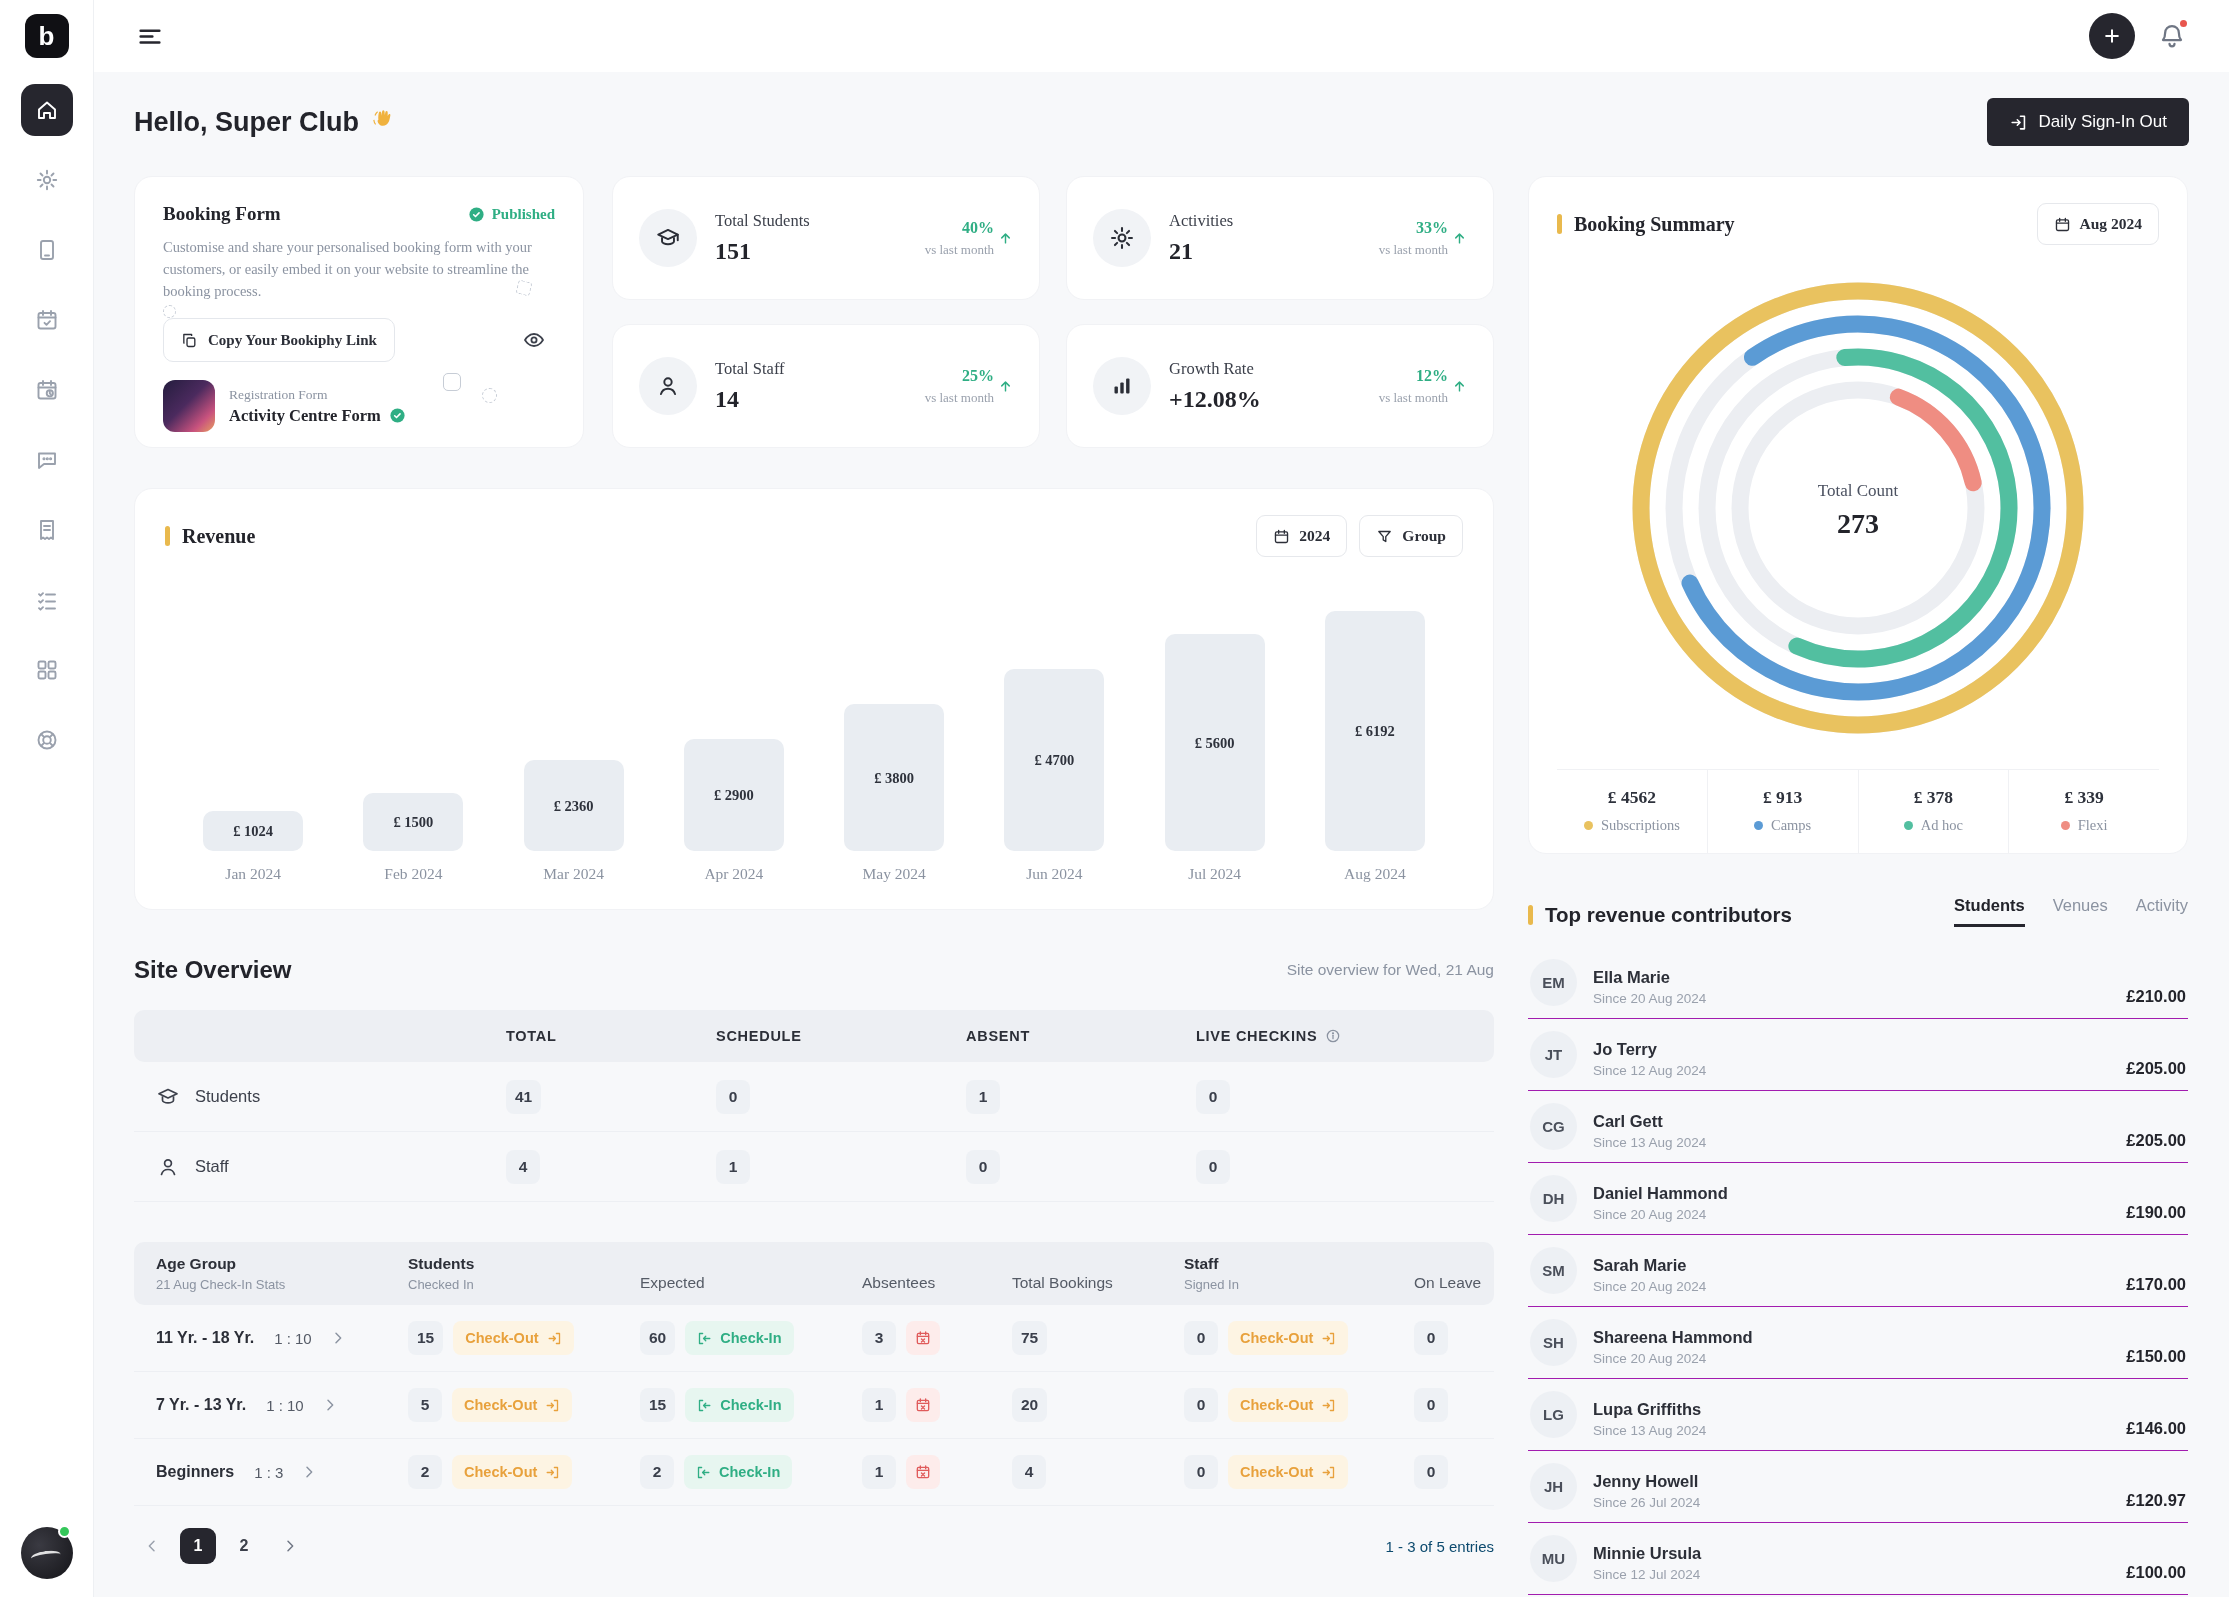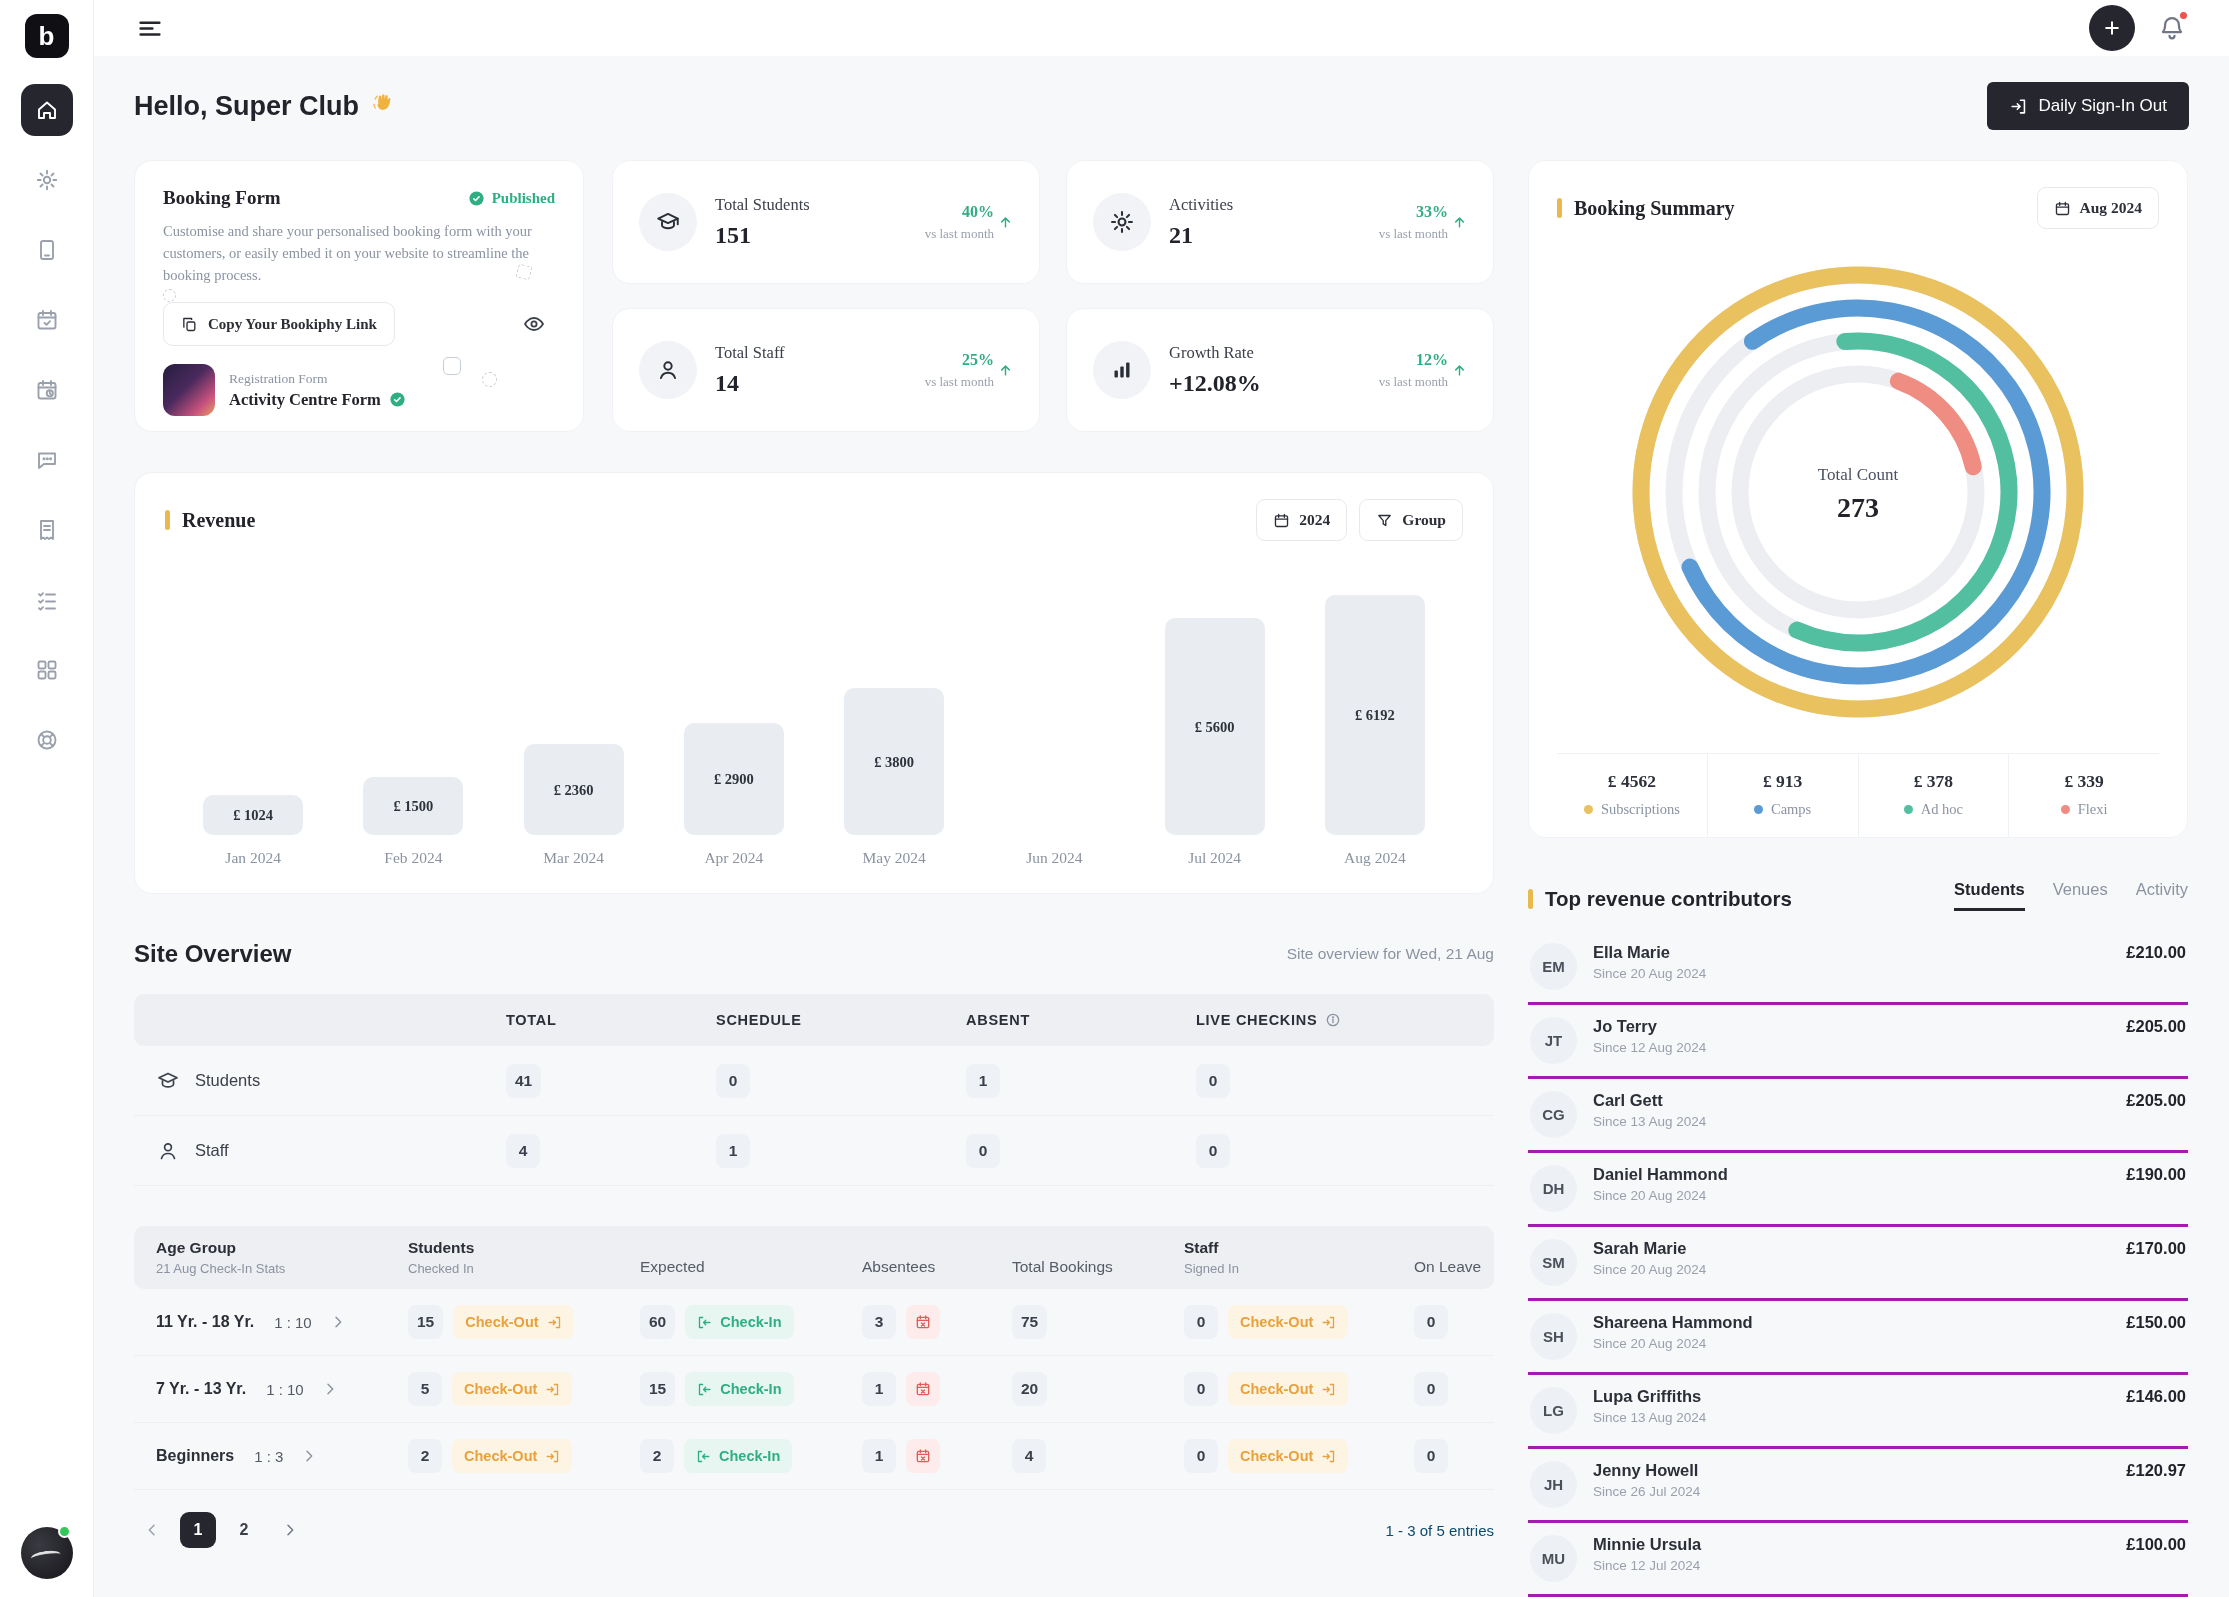--- a/index.html
+++ b/index.html
@@ -131,21 +131,21 @@
   .legend-lab { margin-top:9px; font-size:14.5px; color:#8b93a1; display:flex; align-items:center; justify-content:center; gap:8px; }
   .dot { width:9px; height:9px; border-radius:50%; display:inline-block; }
 
   .contrib { margin-top:42px; }
   .contrib-head { display:flex; align-items:flex-end; justify-content:space-between; }
   .contrib-title { font-size:20.5px; font-weight:bold; display:flex; align-items:center; gap:12px; }
   .tabs { display:flex; gap:28px; }
   .tab { font-size:16.5px; color:#8b93a1; padding-bottom:9px; cursor:pointer; }
   .tab.active { color:#23242b; font-weight:bold; border-bottom:3px solid #26262e; }
   .contrib-list { margin-top:20px; }
-  .contrib-row { display:flex; align-items:flex-start; padding:12px 2px; border-bottom:3px solid #a21caf; }
+  .contrib-row { display:flex; align-items:flex-end; padding:12px 2px; border-bottom:1px solid #a21caf; }
   .avatar-initials { width:47px; height:47px; border-radius:50%; background:#edf0f4; color:#4a4f5a; font-size:15px; font-weight:bold; display:flex; align-items:center; justify-content:center; flex:0 0 47px; }
   .contrib-info { margin-left:16px; flex:1; }
   .contrib-name { font-size:16.5px; font-weight:600; color:#2c2f38; }
   .contrib-since { font-size:13.5px; color:#9aa1ad; margin-top:4px; }
   .contrib-amount { font-size:16.5px; font-weight:bold; color:#23242b; }
 
   svg.sicon { display:block; }
 </style>
 </head>
 <body>
@@ -468,20 +468,23 @@
                   </div>
                   <div class="bar-month">Apr 2024</div>
                 </div>
                 <div class="bar-col">
                   <div class="bar" style="height: 147px; background: rgb(233, 237, 242);">
                     <span class="bar-label">£ 3800</span>
                   </div>
                   <div class="bar-month">May 2024</div>
                 </div>
                 <div class="bar-col">
+                  <div class="bar" style="height: 182px; background: rgb(233, 237, 242);">
+                    <span class="bar-label">£ 4700</span>
+                  </div>
                   <div class="bar-month">Jun 2024</div>
                 </div>
                 <div class="bar-col">
                   <div class="bar" style="height: 217px; background: rgb(233, 237, 242);">
                     <span class="bar-label">£ 5600</span>
                   </div>
                   <div class="bar-month">Jul 2024</div>
                 </div>
                 <div class="bar-col">
                   <div class="bar" style="height: 240px; background: rgb(233, 237, 242);">

